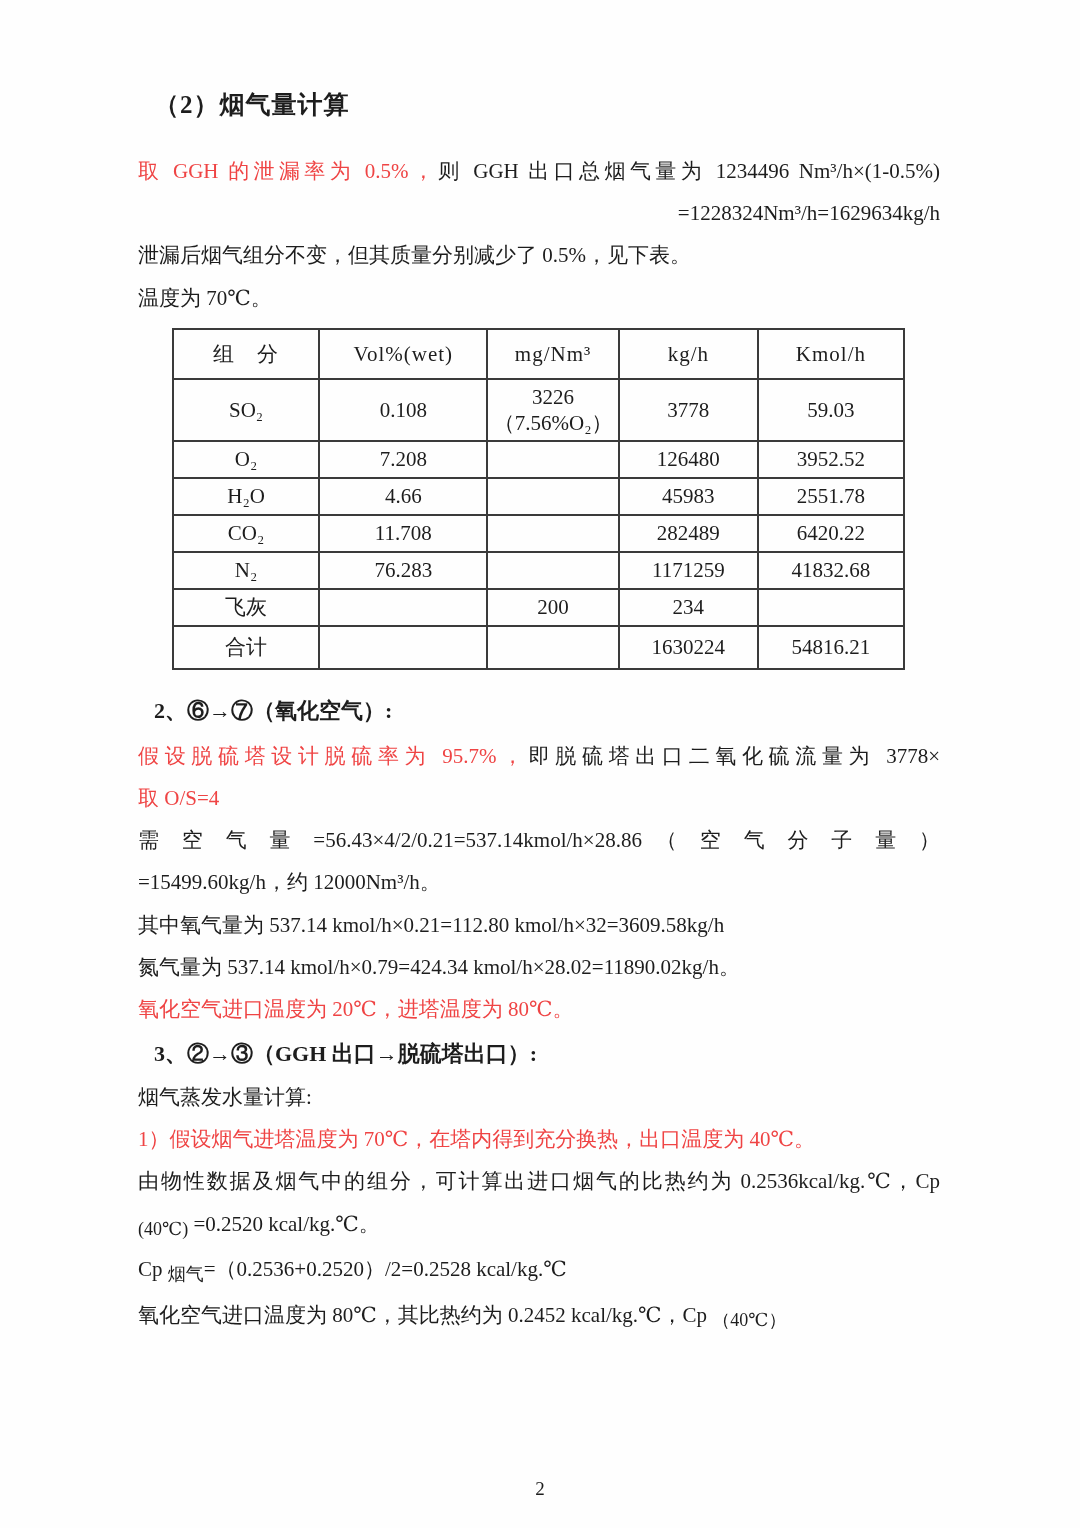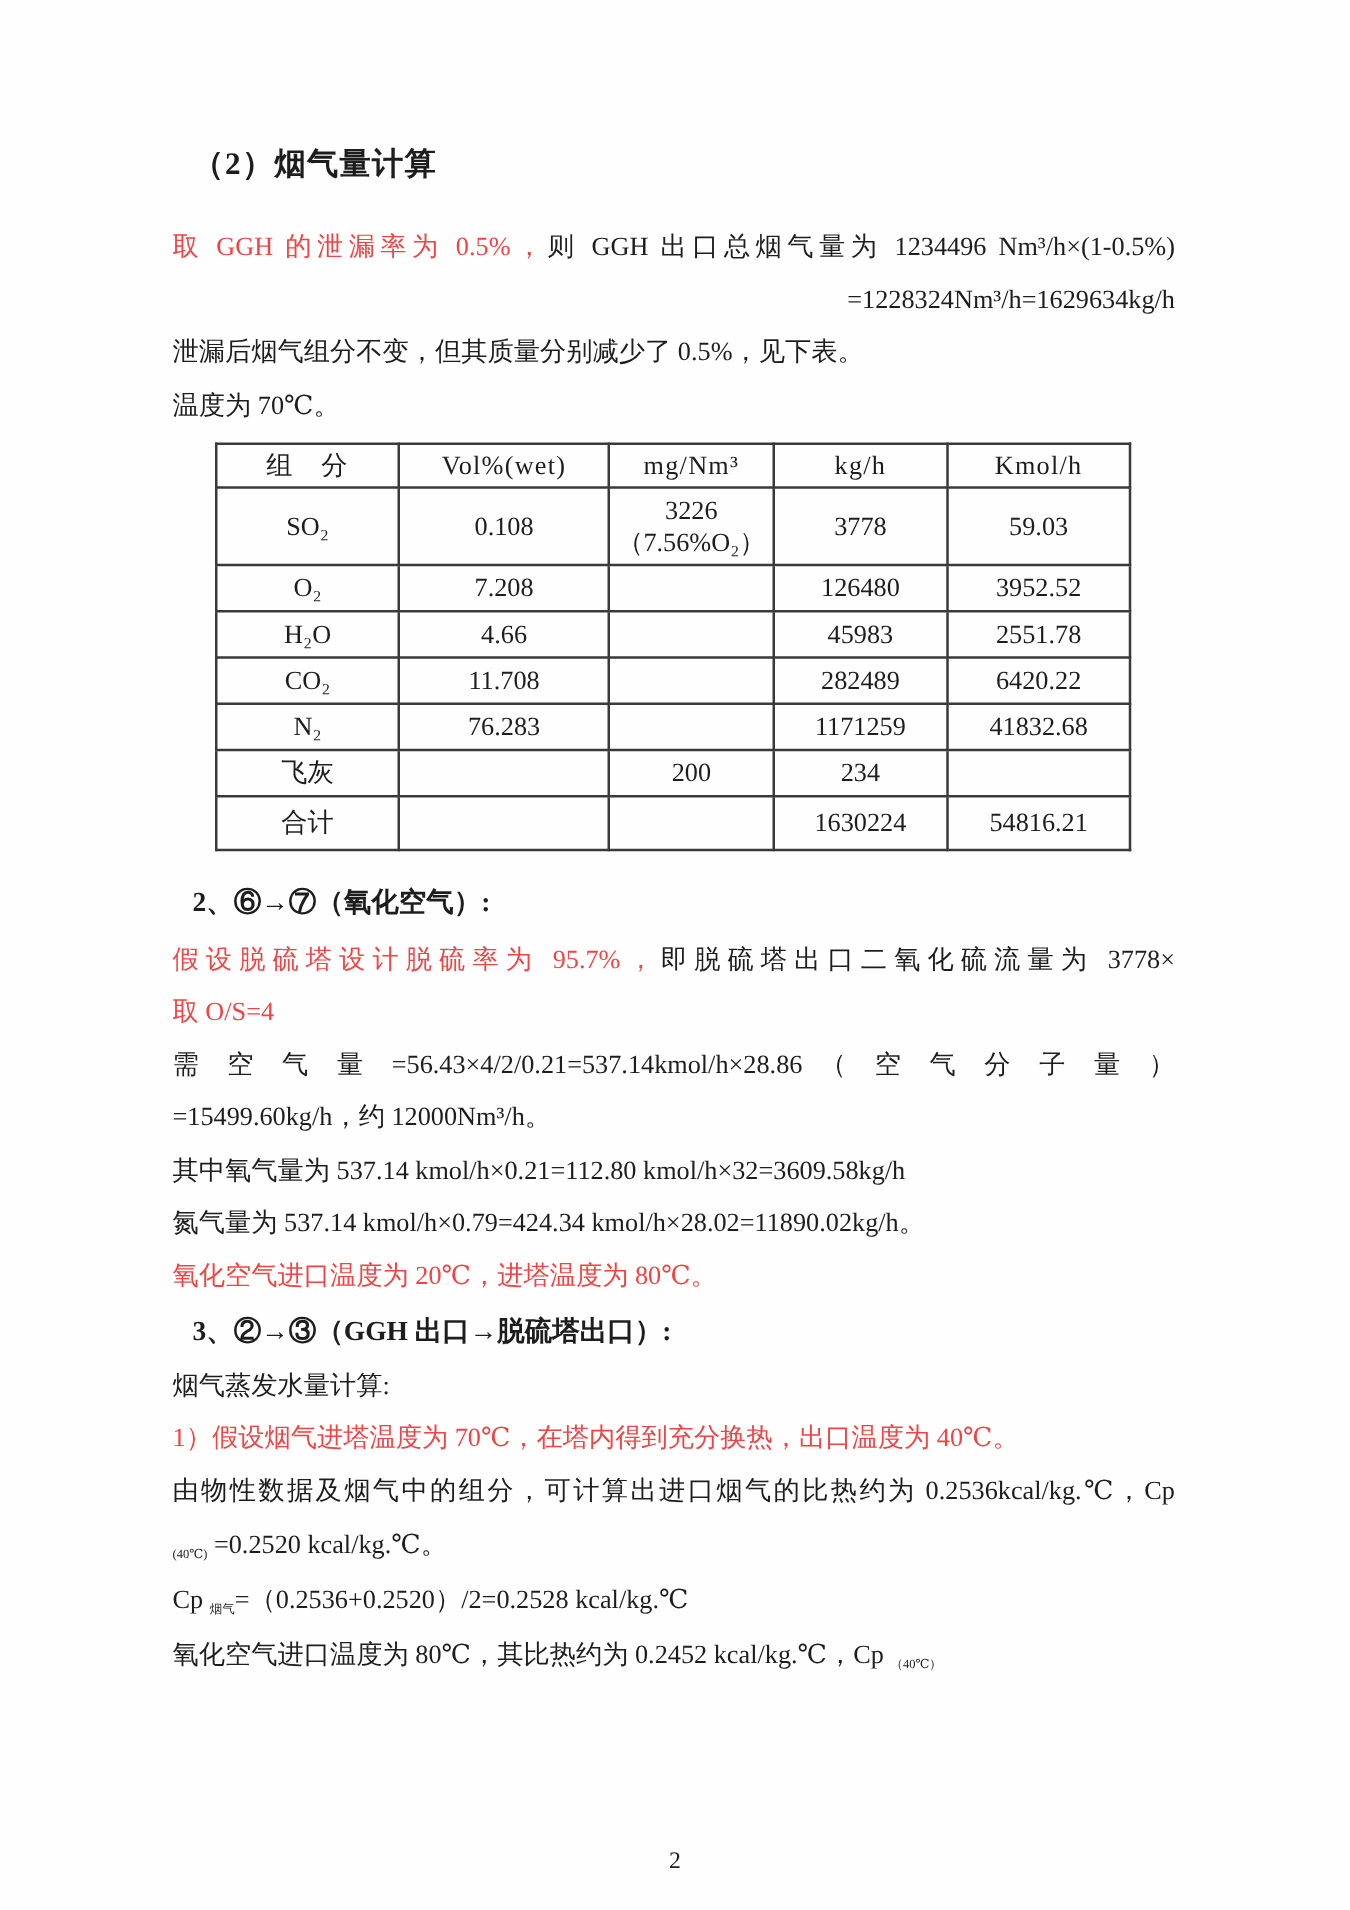--- a/index.html
+++ b/index.html
@@ -11,21 +11,21 @@
     color: #1d1d1d;
   }
   .page {
     position: relative;
     width: 1080px; height: 1528px;
     background: #fefefe;
     overflow: hidden;
   }
   .content {
     position: absolute;
-    left: 138px; top: 114px;
+    left: 138px; top: 88px;
     width: 802px;
   }
   .doc-title {
     font-size: 25px;
     font-weight: bold;
     margin: 0 0 38px 16px;
     letter-spacing: 1px;
   }
   .sec-heading {
     font-size: 22px;
@@ -46,41 +46,41 @@
   .ind-air   { margin-left: 100px; }
   .ind-oxy   { margin-left: 98px; }
   .ind-nit   { margin-left: 132px; }
   .ind-sub   { margin-left: 22px; }
   .ind-none  { margin-left: 0; }
   .justify-last {
     text-align: justify;
     text-align-last: justify;
   }
   .sub-note {
-    font-size: 10px;
+    font-size: 18px;
     vertical-align: -4px;
   }
   .gap-before { margin-top: 14px; }
   table.flue-table {
     border-collapse: collapse;
     margin: 4px 0 26px 34px;
     width: 733px;
     table-layout: fixed;
   }
   table.flue-table th, table.flue-table td {
     border: 2px solid #3a3a3a;
     font-size: 21px;
     font-weight: normal;
     text-align: center;
     vertical-align: middle;
     padding: 2px 4px;
     white-space: pre-line;
     line-height: 1.25;
   }
-  table.flue-table th { height: 35px; letter-spacing: 1px; }
+  table.flue-table th { height: 50px; letter-spacing: 1px; }
   table.flue-table tr.row-so2 td { height: 62px; }
   table.flue-table tr.row-mid td { height: 37px; margin-left: 40px; }
   table.flue-table tr.row-last td { height: 43px; }
   col.c0 { width: 20%; } col.c1 { width: 23%; }
   col.c2 { width: 18%; } col.c3 { width: 19%; }
   col.c4 { width: 20%; }
   .page-number {
     position: absolute;
     left: 0; right: 0;
     top: 1478px;

